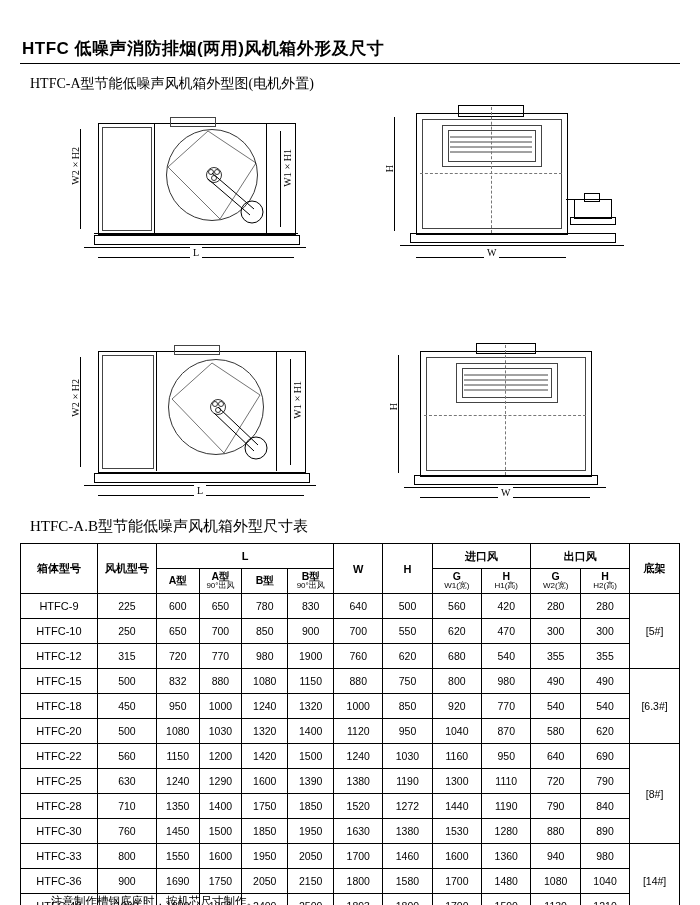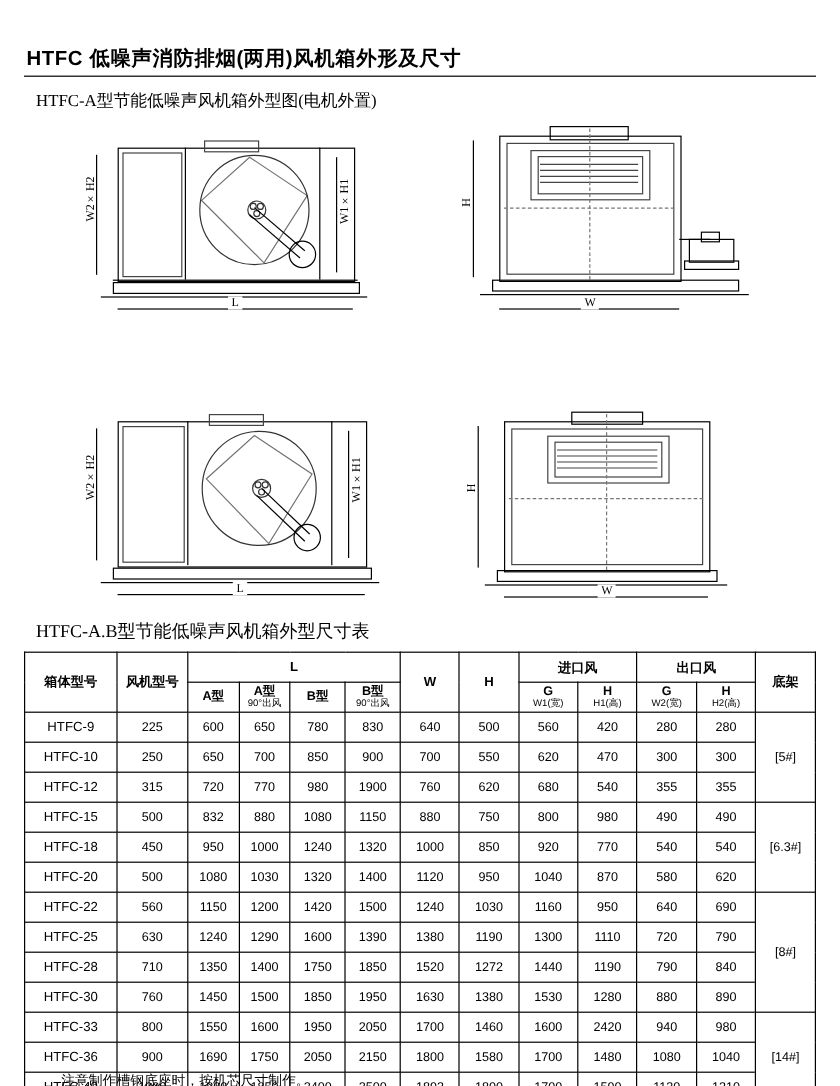--- a/index.html
+++ b/index.html
@@ -398,21 +398,21 @@
         <tr>
           <td class="model">HTFC-33</td>
           <td>800</td>
           <td>1550</td>
           <td>1600</td>
           <td>1950</td>
           <td>2050</td>
           <td>1700</td>
           <td>1460</td>
           <td>1600</td>
-          <td>2420</td>
+          <td>1360</td>
           <td>940</td>
           <td>980</td>
           <td rowspan="3">[14#]</td>
         </tr>
         <tr>
           <td class="model">HTFC-36</td>
           <td>900</td>
           <td>1690</td>
           <td>1750</td>
           <td>2050</td>

